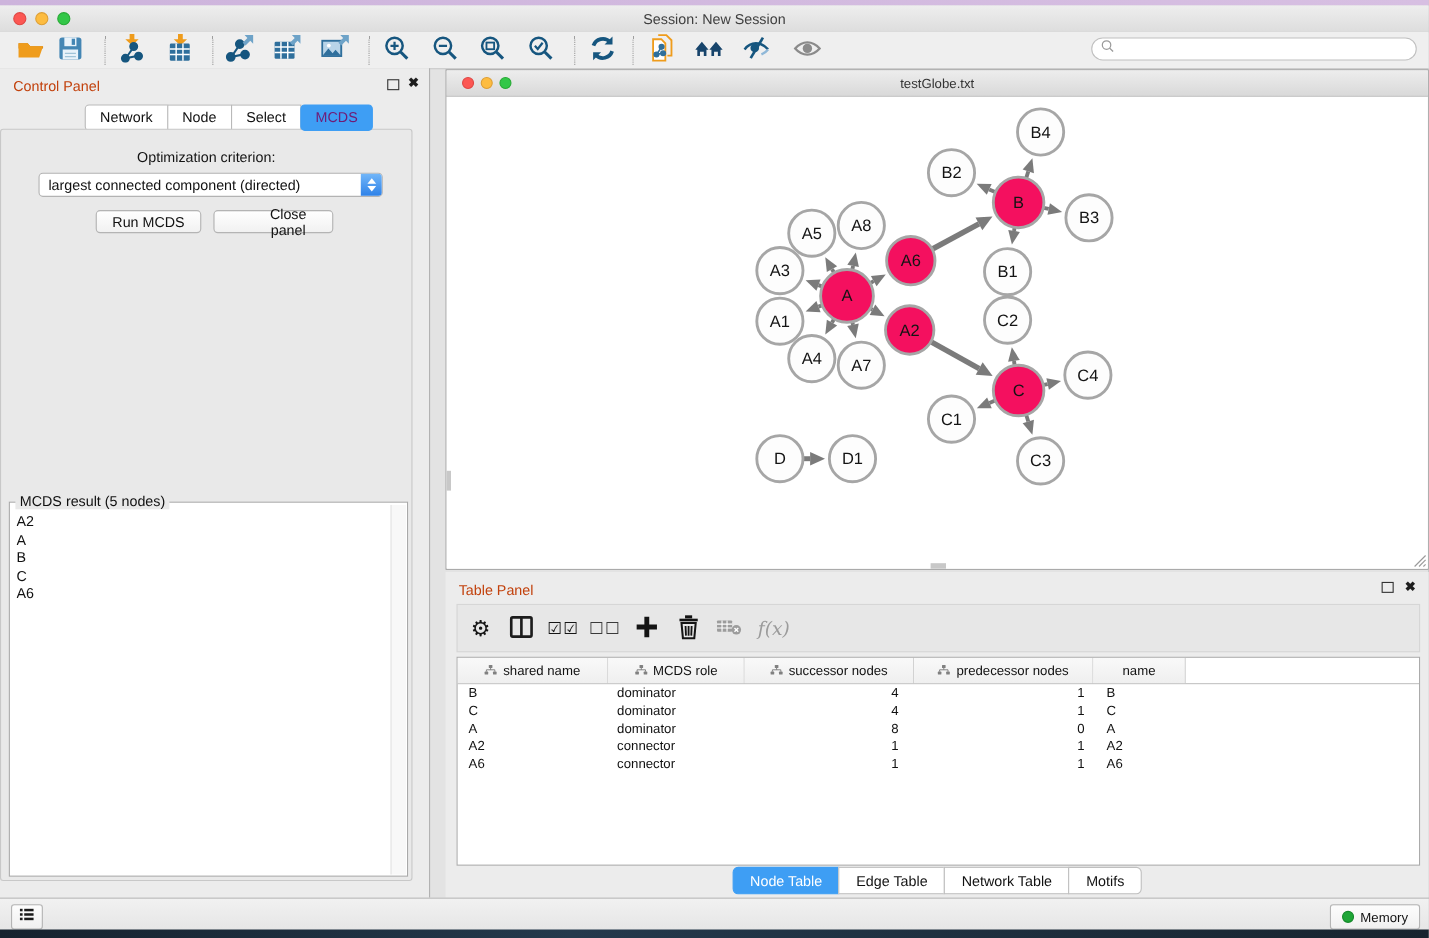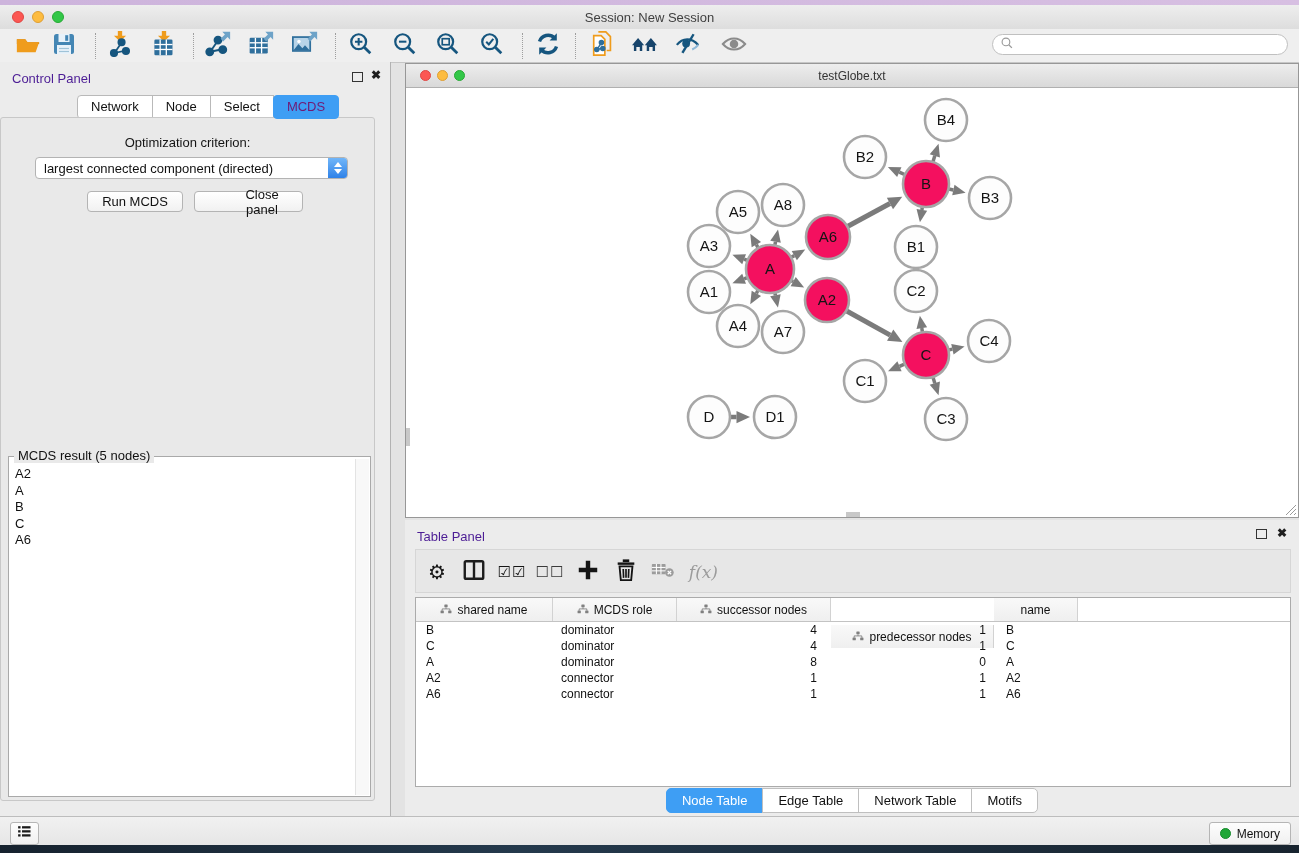--- a/index.html
+++ b/index.html
@@ -19,21 +19,21 @@
   
   .toolbar{position:absolute;left:0;top:29px;width:100%;height:33px;background:#efefef;border-bottom:1px solid #c6c6c6;}
   .tb-btn{position:absolute;top:2px;width:32px;height:30px;display:flex;align-items:center;justify-content:center;cursor:pointer;}
   .tb-btn svg{width:26px;height:26px;}
   .tb-sep{position:absolute;top:4px;width:0;height:26px;border-left:1px dotted #9e9e9e;}
   .searchbox{position:absolute;left:992px;top:5px;width:296px;height:21px;background:#fff;border:1px solid #c0c0c0;border-radius:11px;display:flex;align-items:center;padding-left:7px;box-sizing:border-box;}
   .searchbox svg{width:14px;height:14px;flex:0 0 auto;}
   .searchbox input{border:none;outline:none;background:transparent;flex:1;font-size:12px;margin-left:4px;font-family:"Liberation Sans",sans-serif;}
   
   .control-panel{position:absolute;left:0;top:62px;width:391px;height:754px;background:#ececec;border-right:1px solid #b2b2b2;box-sizing:border-box;}
-  .panel-title{position:absolute;left:12px;top:9px;font-size:13px;color:#4c1d95;}
+  .panel-title{position:absolute;left:12px;top:9px;font-size:13px;color:#c2410c;}
   .panel-float{position:absolute;top:10px;width:11px;height:10px;border:1.5px solid #333;box-sizing:border-box;cursor:pointer;}
   .panel-close{position:absolute;top:6px;font-size:12px;color:#1e1e1e;font-weight:bold;cursor:pointer;line-height:14px;}
   .cp-tabs{position:absolute;left:77px;top:33px;display:flex;}
   .cp-tab{height:22px;line-height:22px;padding:0 13px;background:#fff;border:1px solid #b9b9b9;margin-left:-1px;font-size:13px;color:#111;cursor:pointer;}
   .cp-tab:first-child{border-radius:4px 0 0 4px;margin-left:0;}
   .cp-tab.sel{background:#3e9ef4;color:#701a75;border-color:#3e9ef4;border-radius:4px;position:relative;z-index:2;}
   .cp-body{position:absolute;left:0;top:55px;width:375px;height:684px;background:#e9e9e9;border:1px solid #c8c8c8;border-radius:3px;box-sizing:border-box;}
   .opt-label{position:absolute;left:0;top:17px;width:100%;text-align:center;font-size:13px;color:#141414;}
   .dropdown{position:absolute;left:34px;top:39px;width:313px;height:22px;background:#fff;border:1px solid #b3b3b3;border-radius:4px;box-sizing:border-box;cursor:pointer;}
   .dropdown .val{position:absolute;left:8px;top:3px;font-size:13px;color:#111;}
@@ -501,21 +501,21 @@
             <svg viewBox="0 0 22 22">
               <g fill="#808080">
                 <rect x="8" y="1" width="6" height="5" rx="1"></rect>
                 <rect x="1" y="12" width="6" height="5" rx="1"></rect>
                 <rect x="15" y="12" width="6" height="5" rx="1"></rect>
               </g>
               <path d="M11 6v3M4 12V9h14v3" stroke="#808080" stroke-width="1.6" fill="none"></path>
             </svg>
             <span>successor nodes</span>
           </div>
-          <div class="dt-hcell" style="width:163px;margin-top:27px;">
+          <div class="dt-hcell" style="width:163px;">
             <svg viewBox="0 0 22 22">
               <g fill="#808080">
                 <rect x="8" y="1" width="6" height="5" rx="1"></rect>
                 <rect x="1" y="12" width="6" height="5" rx="1"></rect>
                 <rect x="15" y="12" width="6" height="5" rx="1"></rect>
               </g>
               <path d="M11 6v3M4 12V9h14v3" stroke="#808080" stroke-width="1.6" fill="none"></path>
             </svg>
             <span>predecessor nodes</span>
           </div>

